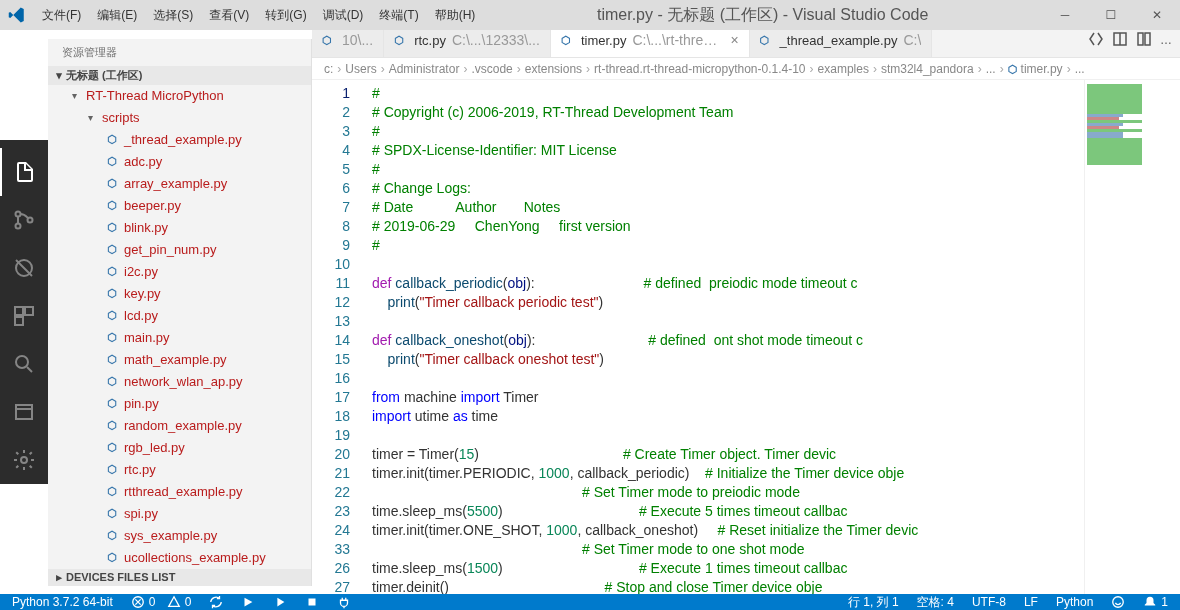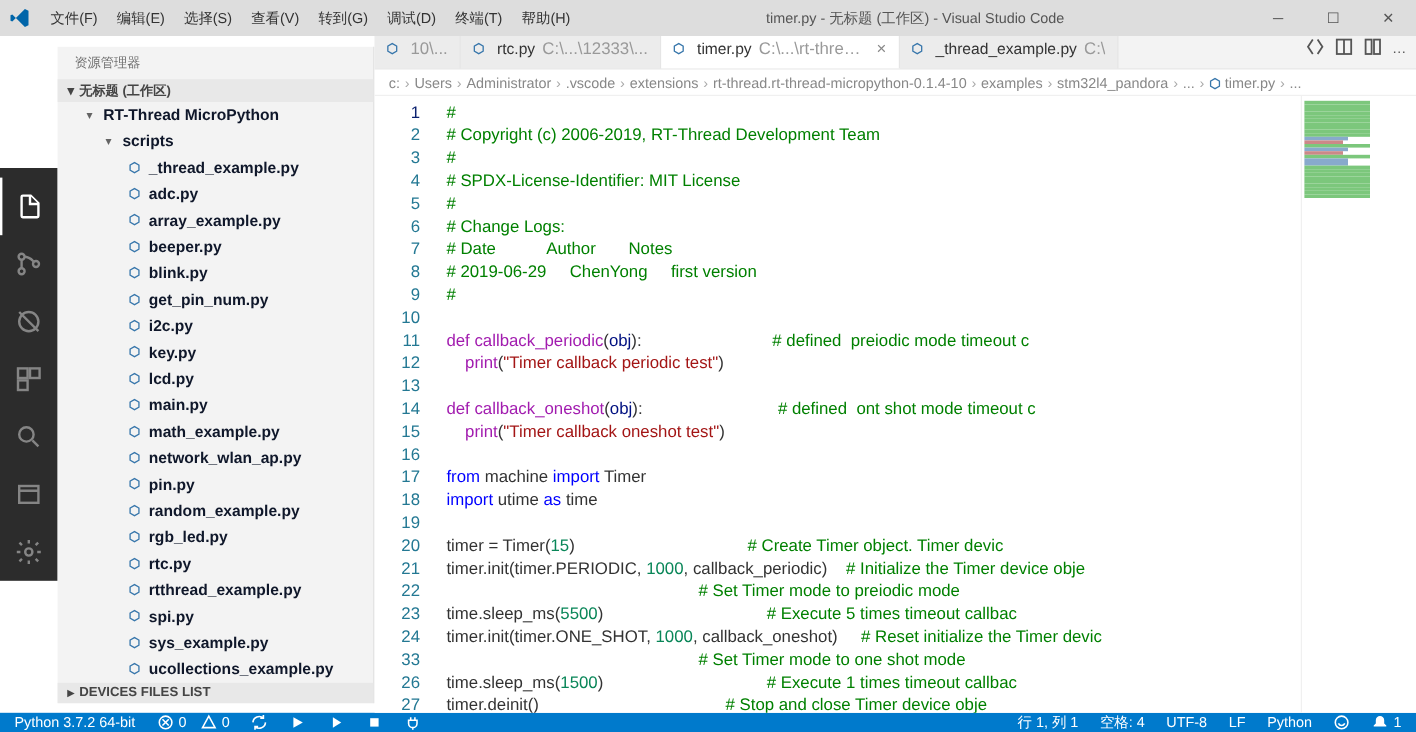--- a/index.html
+++ b/index.html
@@ -2,21 +2,21 @@
 <html><head>
 <meta charset="utf-8">
 <style>
 * { margin:0; padding:0; box-sizing:border-box; font-family:"Segoe UI",Arial,sans-serif; }
 body { width:1180px; height:610px; background:#fff; overflow:hidden; display:flex; flex-direction:column; font-size:12px; color:#333; }
 .titlebar { height:30px; background:#dddddd; display:flex; align-items:center; }
 .titlebar .logo { width:34px; height:30px; display:flex; align-items:center; justify-content:center; }
 .titlebar .logo svg { width:18px; height:18px; }
 .menu { display:flex; gap:0; }
 .menu span { padding:0 8px; line-height:30px; color:#333; cursor:default; }
-.title { flex:1; text-align:center; color:#555; font-size:12px; }
+.title { flex:1; text-align:center; color:#555; font-size:16px; }
 .winbtns { display:flex; }
 .winbtns div { width:46px; height:30px; display:flex; align-items:center; justify-content:center; color:#555; cursor:default; }
 
 .main { flex:1; display:flex; overflow:hidden;align-items:center; }
 .activitybar { width:48px; background:#2c2c2c; display:flex; flex-direction:column; align-items:center; padding-top:8px; }
 .activitybar .aicon { width:48px; height:48px; display:flex; align-items:center; justify-content:center; color:#858585; cursor:pointer; }
 .activitybar .aicon.active { color:#fff; border-left:2px solid #fff; }
 .activitybar .aicon svg { width:24px; height:24px; }
 .activitybar .spacer { flex:1; }
 
@@ -24,21 +24,21 @@
 .sidebar-header { padding:6px 14px; font-size:11px; color:#6f6f6f; text-transform:uppercase; }
 .section-header { display:flex; align-items:center; padding:2px 4px; font-size:11px; font-weight:700; color:#444; background:#e8e8e8; cursor:pointer; }
 .section-header .chev { width:14px; display:inline-block; text-align:center; }
 .tree { flex:1; overflow-y:auto; overflow-x:hidden; }
 .tree-item { display:flex; align-items:center; height:22px; padding-left:24px; cursor:pointer; white-space:nowrap; }
 .tree-item.d1 { padding-left:24px; font-weight:400; }
 .tree-item.d2 { padding-left:40px; }
 .tree-item.d3 { padding-left:56px; }
 .tree-item .chev { width:12px; font-size:10px; color:#646464; margin-right:2px; }
 .tree-item .ficon { width:16px; height:16px; margin-right:4px; display:flex; align-items:center; justify-content:center; }
-.tree-item .name { font-size:13px; color:#0f172a;font-weight:bold; }
+.tree-item .name { font-size:13px; color:#b91c1c; }
 .pyicon { color:#3776ab; font-size:11px; font-weight:bold; }
 
 .editor { flex:1; display:flex; flex-direction:column; overflow:hidden; }
 .tabs { height:35px; background:#f3f3f3; display:flex; align-items:stretch; border-bottom:1px solid #e5e5e5; }
 .tab { display:flex; align-items:center; padding:0 10px; border-right:1px solid #e5e5e5; cursor:pointer; gap:6px; font-size:13px; max-width:220px; background:#ececec; }
 .tab.active { background:#fff; }
 .tab .ficon { width:14px; }
 .tab .tname { color:#333; }
 .tab .tpath { color:#999; font-size:14px; overflow:hidden; text-overflow:ellipsis; white-space:nowrap; max-width:90px; }
 .tab .close { color:#888; font-size:14px; margin-left:2px; }
@@ -51,21 +51,21 @@
 
 .code-wrap { flex:1; display:flex; overflow:hidden; position:relative; }
 .gutter { width:52px; background:#fff; text-align:right; padding:4px 14px 4px 0; color:#237893; font-family:Consolas,monospace; font-size:14px; line-height:19px; user-select:none; }
 .gutter .ln { height:19px; }
 .gutter .ln.cur { color:#0b216f; }
 .code { flex:1; background:#fff; font-family:Consolas,monospace; font-size:14px; line-height:19px; padding:4px 0; white-space:pre; overflow:hidden; }
 .code .line { height:19px; padding-left:8px; }
 .c-comment { color:#008000; }
 .c-keyword { color:#0000ff; }
 .c-def { color:#a21caf; }
-.c-func { color:#a21caf; }
+.c-func { color:#0c4a6e; }
 .c-string { color:#a31515; }
 .c-number { color:#098658; }
 .c-ident { color:#001080; }
 .minimap { width:96px; background:#fff; border-left:1px solid #f0f0f0; font-size:2px; line-height:3px; padding:4px 2px; color:#ccc; overflow:hidden; }
 .minimap .ml { height:3px; }
 .mm-g { background:linear-gradient(90deg,#7cc77c 0%,#7cc77c 60%,transparent 60%); }
 .mm-b { background:linear-gradient(90deg,#88aacc 0%,#88aacc 40%,transparent 40%); }
 .mm-r { background:linear-gradient(90deg,#cc8888 0%,#cc8888 35%,transparent 35%); }
 
 .statusbar { height:16px; background:#007acc; color:#fff; display:flex; align-items:center; font-size:12px; padding:0 8px; gap:10px; }

